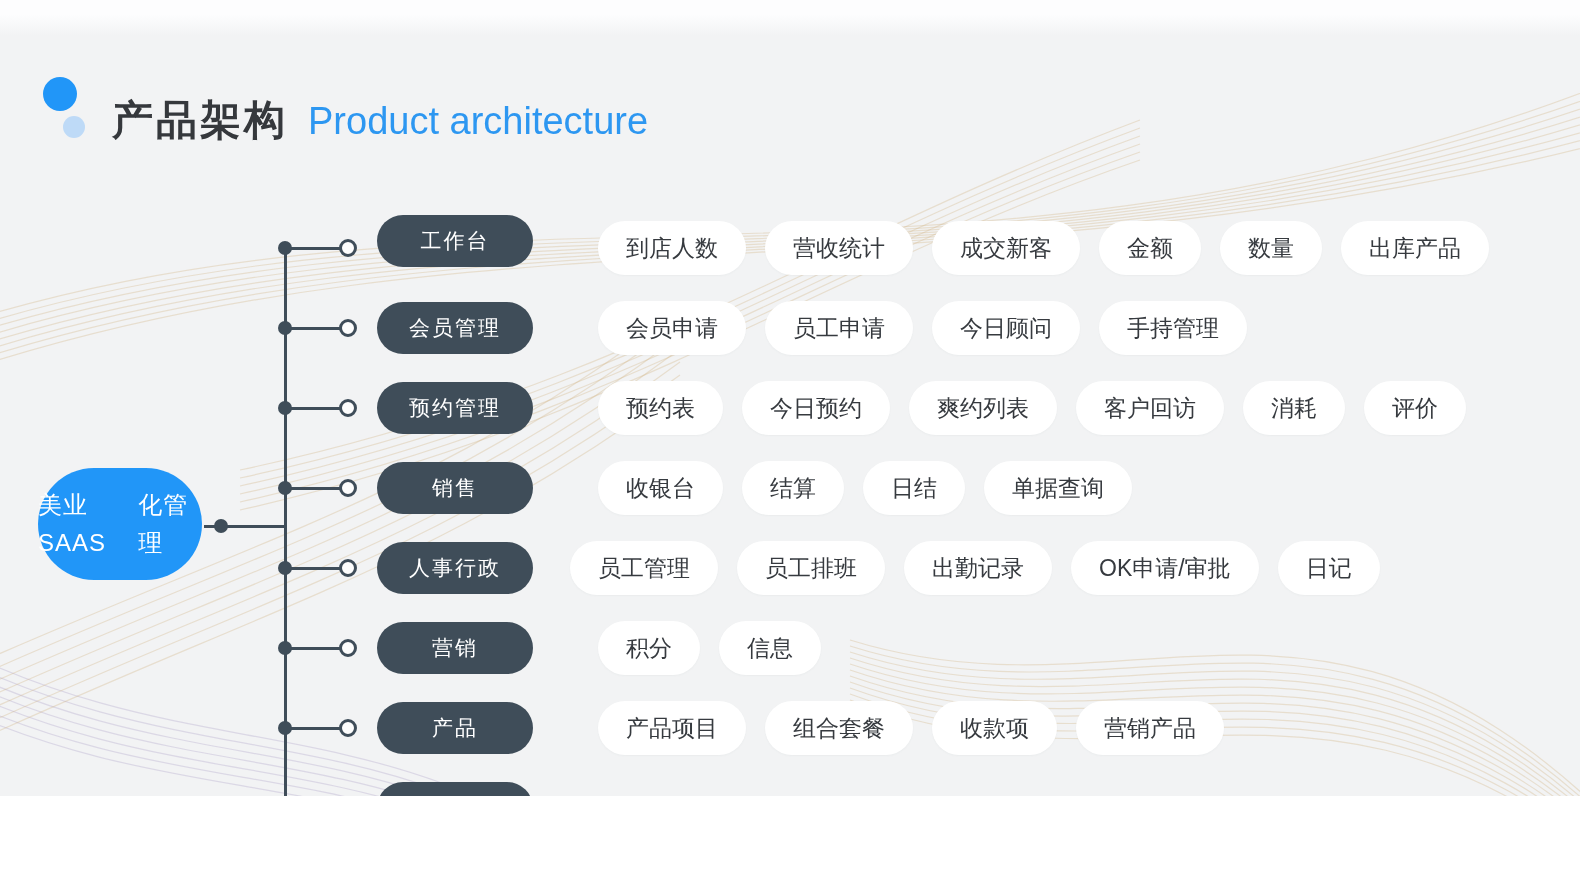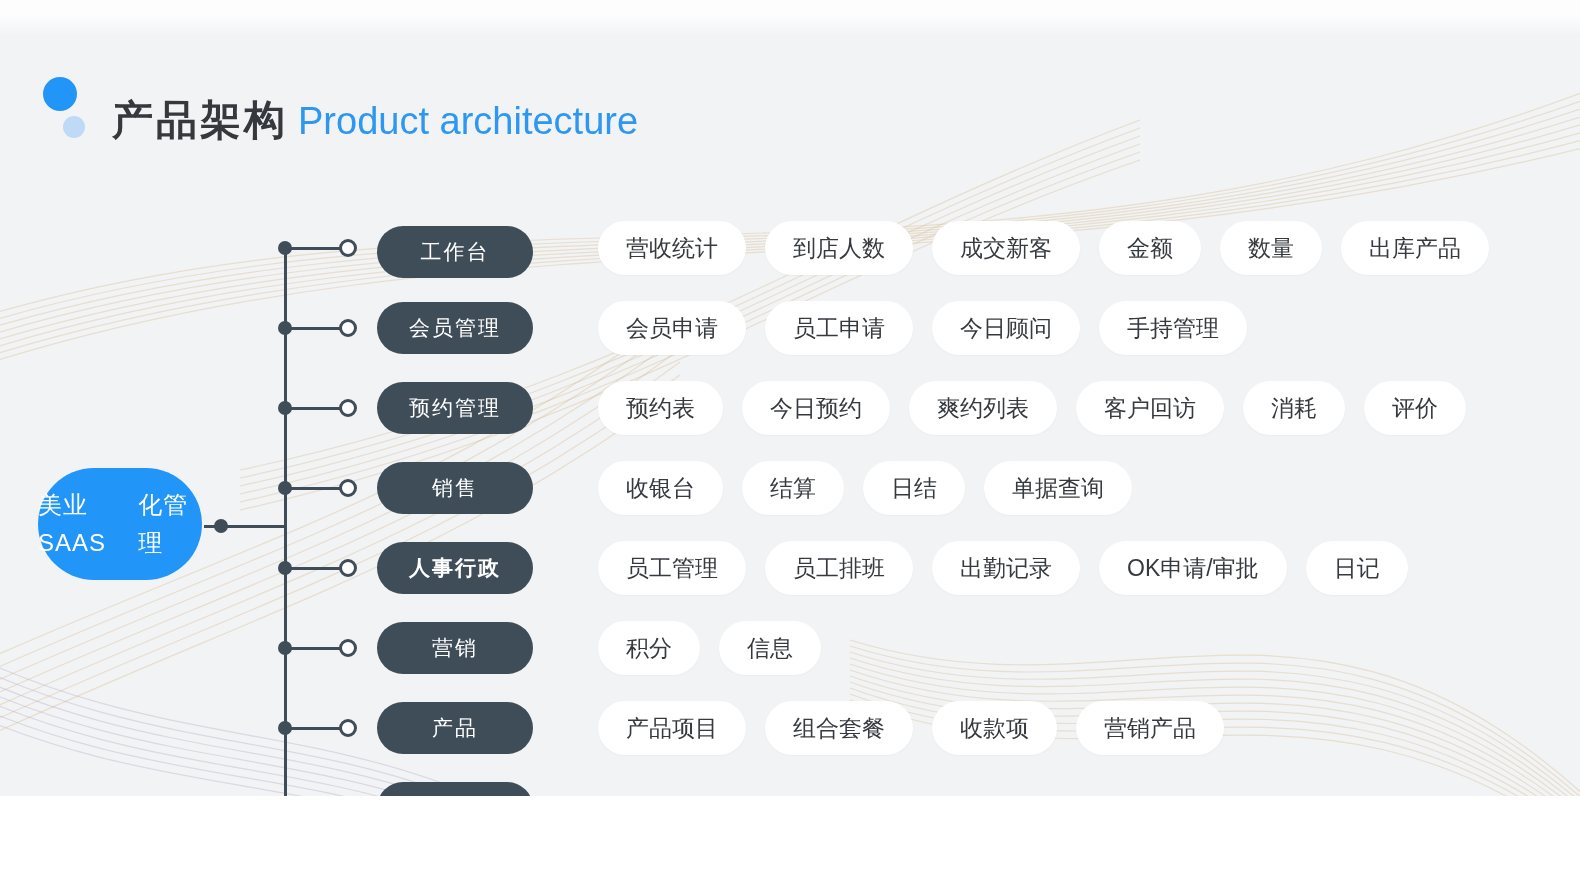--- a/index.html
+++ b/index.html
@@ -11,21 +11,21 @@
   html,body{width:1580px;height:890px;}
   body{font-family:"Liberation Sans","DejaVu Sans",sans-serif;}
   .stage{position:relative;width:1580px;height:796px;background:var(--bg);overflow:hidden;}
   #waves{position:absolute;left:0;top:0;z-index:0;}
   .top-fade{position:absolute;left:0;top:0;width:100%;height:36px;z-index:1;
     background:linear-gradient(#fdfdfe 40%,rgba(253,253,254,0));}
   
   .title-row{position:absolute;left:40px;top:72px;display:flex;align-items:flex-end;z-index:2;}
   .accent-svg{display:block;}
   .t-zh{margin-left:22px;font-size:41px;font-weight:700;color:var(--title);letter-spacing:3px;line-height:1.15;}
-  .t-en{margin-left:10px;font-size:38px;font-weight:400;color:var(--title-en);line-height:1.22;}
+  .t-en{margin-left:20px;font-size:38px;font-weight:400;color:var(--title-en);line-height:1.22;}
   
   .root{position:absolute;left:38px;top:468px;width:164px;height:112px;border-radius:56px;
     background:var(--accent);color:#fff;display:flex;flex-direction:row;align-items:center;
     justify-content:center;font-size:24px;line-height:38px;z-index:2;letter-spacing:1px;}
   
   .trunk,.hline{position:absolute;background:var(--line);z-index:1;}
   .ndot{position:absolute;width:14px;height:14px;border-radius:50%;background:var(--line);z-index:2;}
   .ring{position:absolute;width:18px;height:18px;border-radius:50%;border:3px solid var(--line);
     background:#fdfdfd;z-index:2;}
   
@@ -104,24 +104,24 @@
     <div>化管理</div>
   </div>
 
   <div id="tree">
       <div class="trunk" style="left: 283.5px; top: 248px; width: 3px; height: 560px;"></div>
       <div class="hline" style="left: 204px; top: 524.5px; width: 82px; height: 3px;"></div>
       <div class="ndot" style="left: 214px; top: 519px;"></div>
       <div class="hline" style="left: 285px; top: 246.5px; width: 63px; height: 3px;"></div>
       <div class="ndot" style="left: 278px; top: 241px;"></div>
       <div class="ring" style="left: 339px; top: 239px;"></div>
-      <div class="cat" style="left: 377px; top: 226px;">工作台</div>
+      <div class="cat" style="left: 377px; top: 215px;">工作台</div>
       <div class="items" style="left: 598px; top: 221px;">
+        <div class="item">到店人数</div>
         <div class="item">营收统计</div>
-        <div class="item">到店人数</div>
         <div class="item">成交新客</div>
         <div class="item">金额</div>
         <div class="item">数量</div>
         <div class="item">出库产品</div>
       </div>
       <div class="hline" style="left: 285px; top: 326.5px; width: 63px; height: 3px;"></div>
       <div class="ndot" style="left: 278px; top: 321px;"></div>
       <div class="ring" style="left: 339px; top: 319px;"></div>
       <div class="cat" style="left: 377px; top: 302px;">会员管理</div>
       <div class="items" style="left: 598px; top: 301px;">
@@ -148,22 +148,22 @@
       <div class="cat" style="left: 377px; top: 462px;">销售</div>
       <div class="items" style="left: 598px; top: 461px;">
         <div class="item">收银台</div>
         <div class="item">结算</div>
         <div class="item">日结</div>
         <div class="item">单据查询</div>
       </div>
       <div class="hline" style="left: 285px; top: 566.5px; width: 63px; height: 3px;"></div>
       <div class="ndot" style="left: 278px; top: 561px;"></div>
       <div class="ring" style="left: 339px; top: 559px;"></div>
-      <div class="cat" style="left: 377px; top: 542px; font-weight: bold;">人事行政</div>
-      <div class="items" style="left: 598px; top: 541px;">
+      <div class="cat" style="left: 377px; top: 542px;">人事行政</div>
+      <div class="items" style="left: 570px; top: 541px;">
         <div class="item">员工管理</div>
         <div class="item">员工排班</div>
         <div class="item">出勤记录</div>
         <div class="item">OK申请/审批</div>
         <div class="item">日记</div>
       </div>
       <div class="hline" style="left: 285px; top: 646.5px; width: 63px; height: 3px;"></div>
       <div class="ndot" style="left: 278px; top: 641px;"></div>
       <div class="ring" style="left: 339px; top: 639px;"></div>
       <div class="cat" style="left: 377px; top: 622px;">营销</div>

